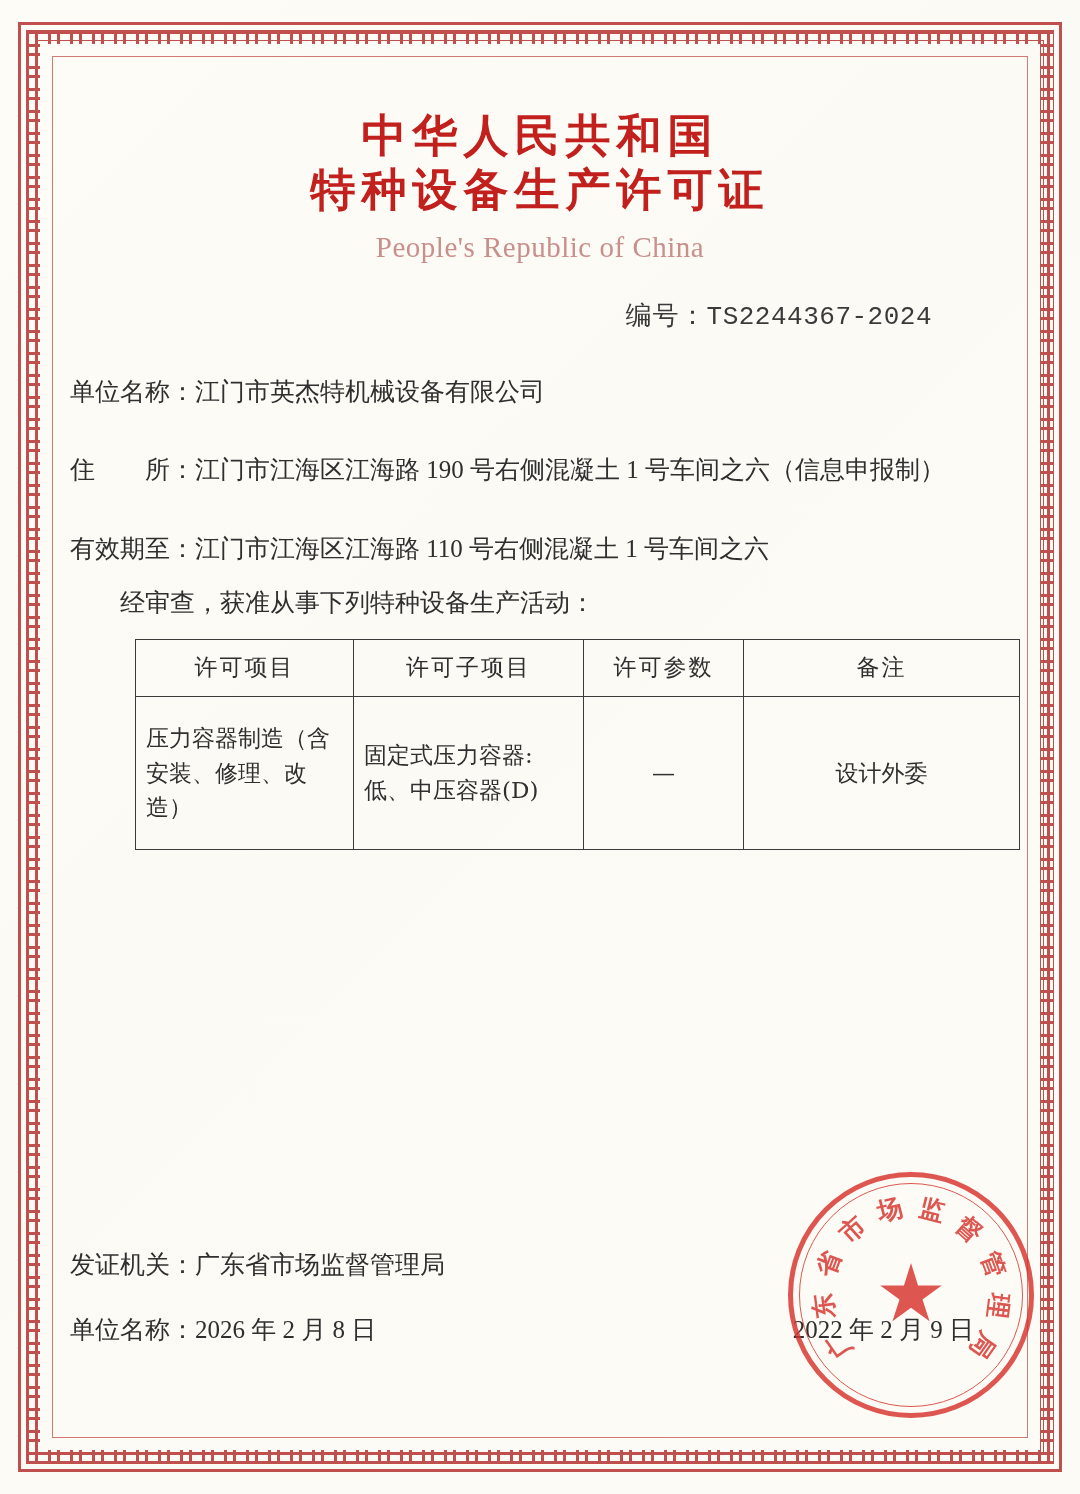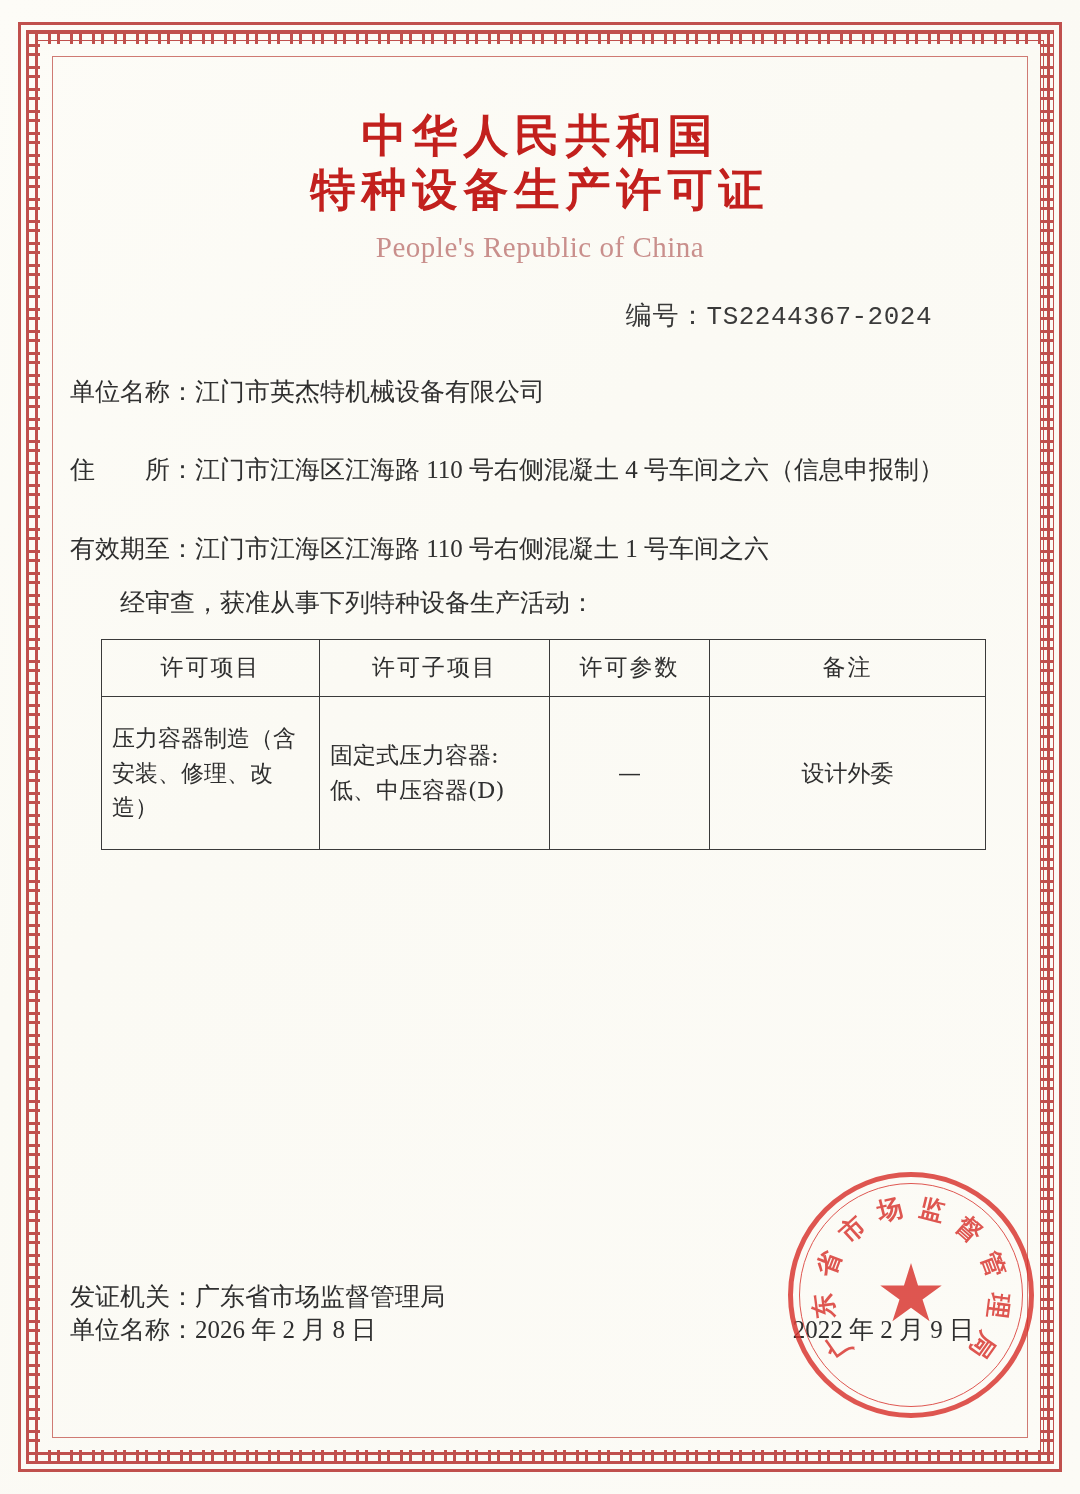--- a/index.html
+++ b/index.html
@@ -147,21 +147,21 @@
 
   .statement {
     margin-top: 17px;
     font-size: 25px;
     color: #2f2f2f;
     text-indent: 50px;
   }
 
   table.lic {
     margin-top: 20px;
-    margin-left: 31px;
+    margin-left: 65px;
     border-collapse: collapse;
     width: 884px;
     table-layout: fixed;
   }
   table.lic th, table.lic td {
     border: 1px solid #3a3a3a;
     text-align: center;
     vertical-align: middle;
     font-size: 23px;
     color: #2f2f2f;
@@ -185,20 +185,21 @@
 
   .footer {
     position: absolute;
     left: 0;
     right: 0;
     bottom: 78px;
   }
   .footer .issuer {
     font-size: 25px;
     color: #2f2f2f;
+    margin-bottom: 32px;
   }
   .footer .bottom-line {
     display: flex;
     justify-content: space-between;
     align-items: flex-end;
     font-size: 25px;
     color: #2f2f2f;
   }
   .footer .valid { }
   .footer .issue-date { padding-right: 36px; }
@@ -266,21 +267,21 @@
       <span>编号：</span><span class="serial-num">TS2244367-2024</span>
     </div>
 
     <div class="field">
       <span class="label">单位名称：</span>
       <span class="value">江门市英杰特机械设备有限公司</span>
     </div>
 
     <div class="field">
       <span class="label">住　　所：</span>
-      <span class="value">江门市江海区江海路 110 号右侧混凝土 4 号车间之六（信息申报制）</span>
+      <span class="value">江门市江海区江海路 190 号右侧混凝土 1 号车间之六（信息申报制）</span>
     </div>
 
     <div class="field">
       <span class="label">有效期至：</span>
       <span class="value">江门市江海区江海路 110 号右侧混凝土 1 号车间之六</span>
     </div>
 
     <div class="statement">经审查，获准从事下列特种设备生产活动：</div>
 
     <table class="lic">

